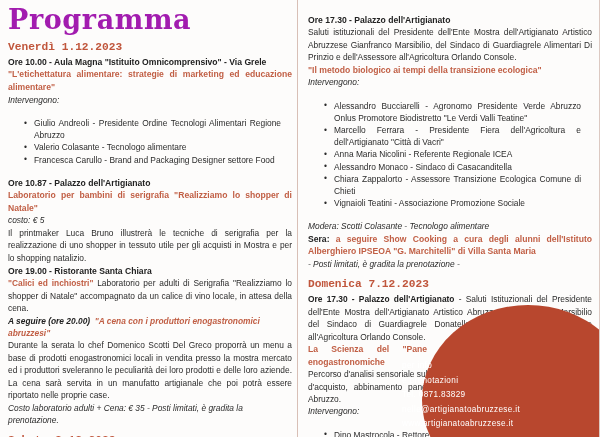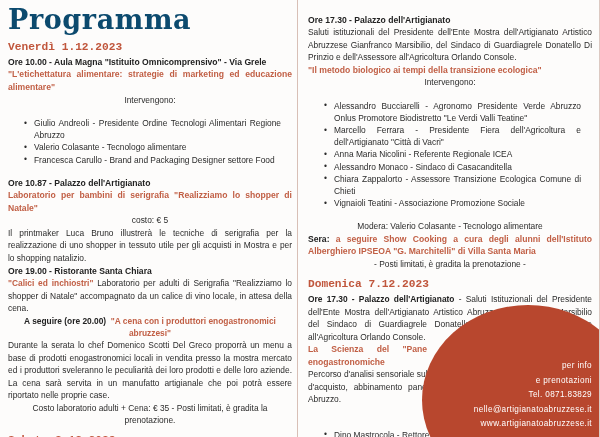--- a/index.html
+++ b/index.html
@@ -46,42 +46,41 @@
     border-radius: 50%;
     background: #b8472e;
     z-index: 3;
   }
   .contact {
     position: absolute;
     right: 8px;
     bottom: 5px;
     width: 190px;
     z-index: 4;
-    text-align: right;
     color: #ffffff;
     font-size: 8.2px;
     line-height: 14.6px;
     letter-spacing: 0.35px;
   }
   .contact div { white-space: nowrap; }
 
   .col {
     position: absolute;
     top: 0;
     width: 284px;
     box-sizing: border-box;
   }
   .col-left  { left: 8px; }
   .col-right { left: 308px; }
 
   .title {
     font-family: "DejaVu Serif", "Liberation Serif", serif;
     font-size: 27px;
     font-weight: 700;
-    color: #0c4a6e;
+    color: #a21caf;
     letter-spacing: 0.6px;
     margin: 6px 0 6px 0;
     line-height: 1;
   }
 
   .day {
     color: #c0563c;
     font-weight: 700;
     font-size: 11.2px;
     line-height: 15px;
@@ -104,21 +103,22 @@
     text-align: justify;
     margin-top: 0px;
   }
   .body {
     color: #2b2b2b;
     font-size: 8.4px;
     line-height: 12.4px;
     text-align: justify;
   }
   .body-left {
-    text-align: center;
+    text-align: left;
+    font-style: italic;
   }
   ul.people {
     list-style: none;
     margin: 11px;
     padding: 0;
   }
   ul.people li {
     position: relative;
     color: #2b2b2b;
     font-size: 8.4px;
@@ -173,32 +173,32 @@
 
     <div class="day">Sabato 2.12.2023</div>
 
     <div class="slot">Ore 10.00 - Palazzo dell'Artigianato</div>
 
   </div>
 
   <div class="col col-right">
 
     <div class="slot" style="margin-top:14px">Ore 17.30 - Palazzo dell'Artigianato</div>
-    <div class="body">Saluti istituzionali del Presidente dell'Ente Mostra dell'Artigianato Artistico Abruzzese Gianfranco Marsibilio, del Sindaco di Guardiagrele Donatello Di Prinzio e dell'Assessore all'Agricoltura Orlando Console.</div>
+    <div class="body">Saluti istituzionali del Presidente dell'Ente Mostra dell'Artigianato Artistico Abruzzese Gianfranco Marsibilio, del Sindaco di Guardiagrele Alimentari Di Prinzio e dell'Assessore all'Agricoltura Orlando Console.</div>
     <div class="hl">"Il metodo biologico ai tempi della transizione ecologica"</div>
     <div class="body body-left">Intervengono:</div>
     <ul class="people">
       <li>Alessandro Bucciarelli - Agronomo Presidente Verde Abruzzo Onlus Promotore Biodistretto "Le Verdi Valli Teatine"</li>
       <li>Marcello Ferrara - Presidente Fiera dell'Agricoltura e dell'Artigianato "Città di Vacri"</li>
       <li>Anna Maria Nicolini - Referente Regionale ICEA</li>
       <li>Alessandro Monaco - Sindaco di Casacanditella</li>
       <li>Chiara Zappalorto - Assessore Transizione Ecologica Comune di Chieti</li>
       <li>Vignaioli Teatini - Associazione Promozione Sociale</li>
     </ul>
-    <div class="body body-left">Modera: Valerio Colasante - Tecnologo alimentare</div>
+    <div class="body body-left">Modera: Scotti Colasante - Tecnologo alimentare</div>
     <div class="hl"><span class="inline-b">Sera:</span><span> a seguire Show Cooking a cura degli alunni dell'Istituto Alberghiero IPSEOA "G. Marchitelli" di Villa Santa Maria</span></div>
     <div class="body body-left">- Posti limitati, è gradita la prenotazione -</div>
 
     <div class="day">Domenica 7.12.2023</div>
 
     <div class="body"><span class="inline-b">Ore 17.30 - Palazzo dell'Artigianato</span><span> - Saluti Istituzionali del Presidente dell'Ente Mostra dell'Artigianato Artistico Abruzzese Gianfranco Marsibilio del Sindaco di Guardiagrele Donatello Di Prinzio e dell'Assessore all'Agricoltura Orlando Console.</span></div>
     <div class="hl">La Scienza del "Pane e olio", prospettive turistiche enogastronomiche</div>
     <div class="body">Percorso d'analisi sensoriale sull'olio extravergine d'oliva abruzzese, consigli d'acquisto, abbinamento pane-olio ed esperienze enogastronomiche in Abruzzo.</div>
     <div class="body body-left">Intervengono:</div>
     <ul class="people">

